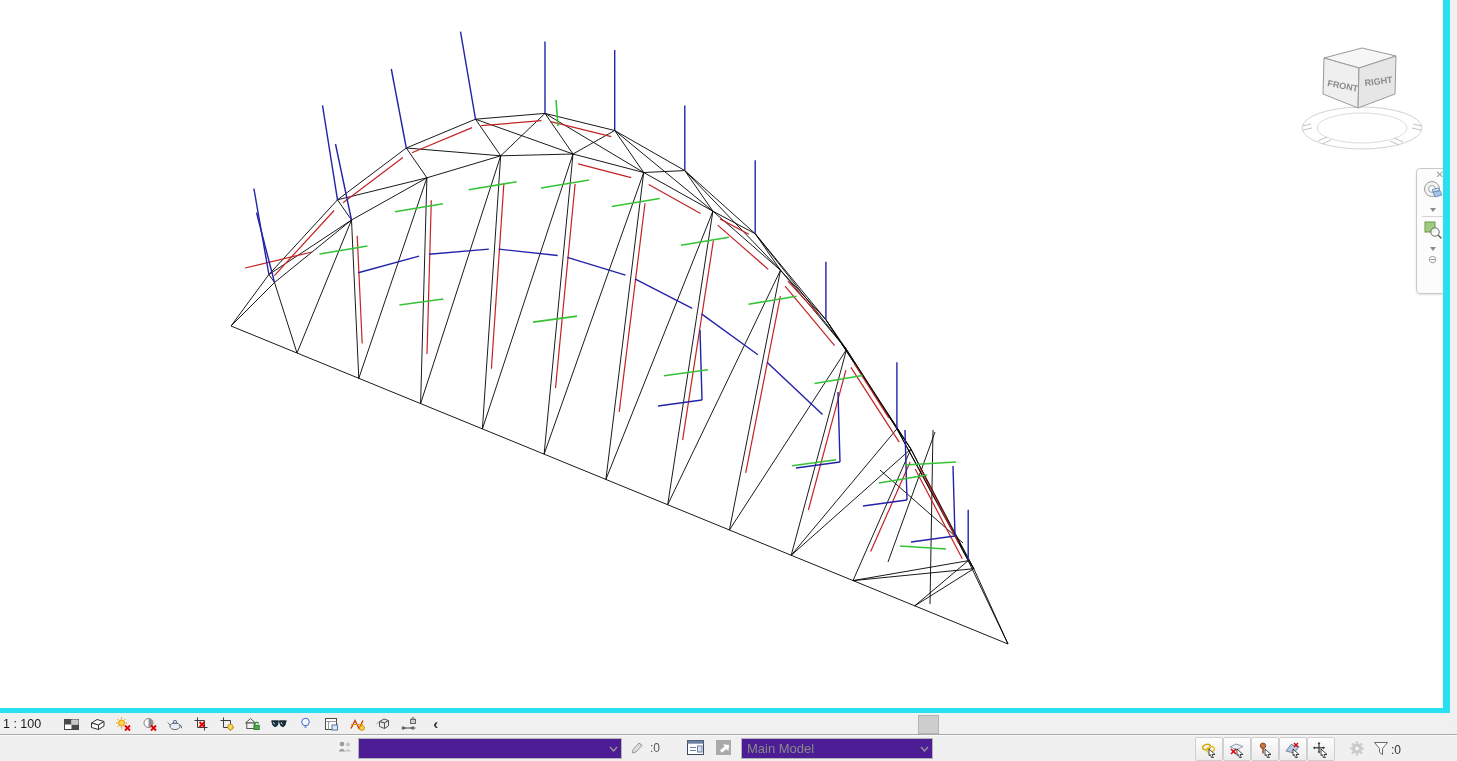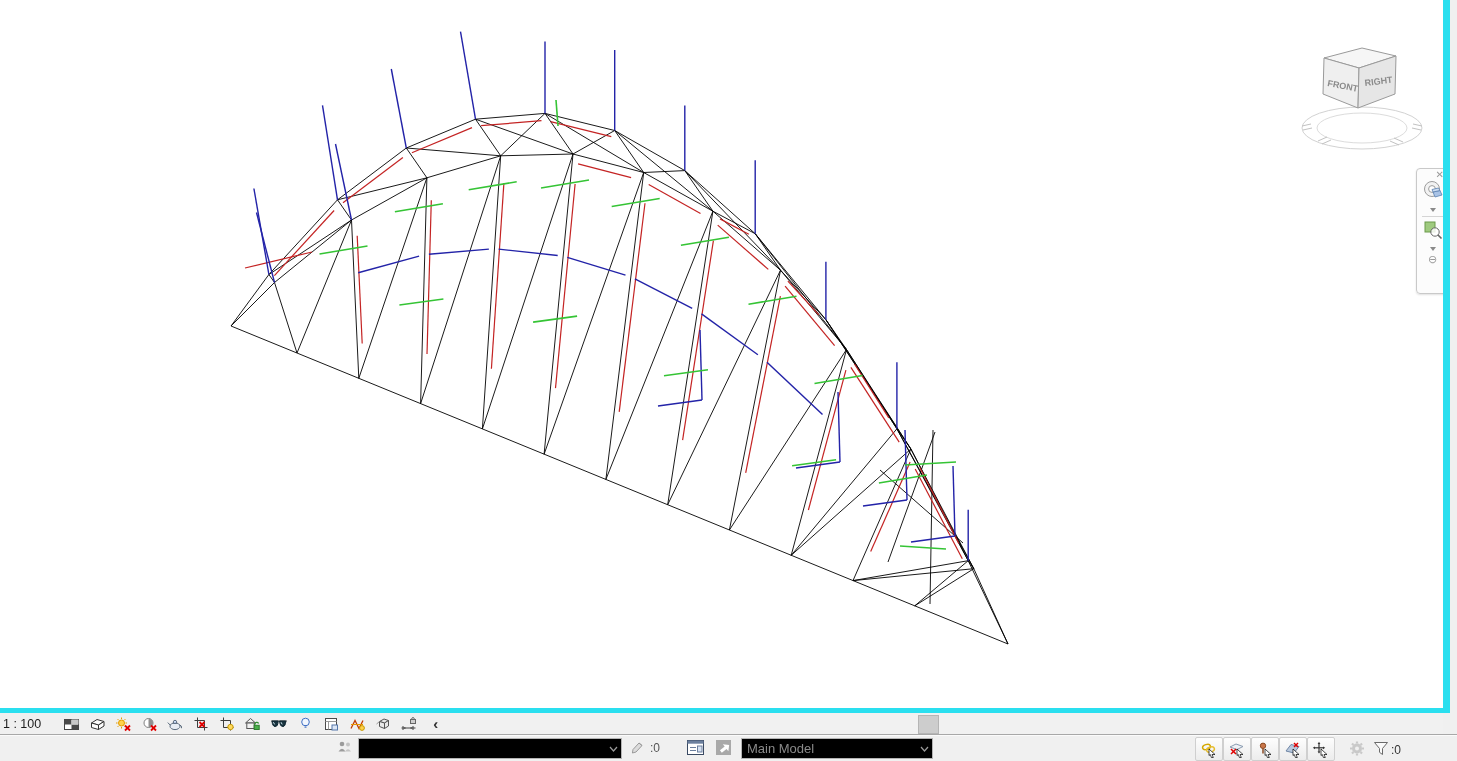--- a/index.html
+++ b/index.html
@@ -22,21 +22,21 @@
   .vcb-btn{width:20px;height:18px;display:flex;align-items:center;justify-content:center;flex:0 0 auto;}
   .vcb-btn svg{display:block;}
   #vcb-collapse{font-size:15px;font-weight:bold;color:#333;margin-left:8px;line-height:16px;}
   #hscroll{left:440px;top:713px;width:1003px;height:21px;background:#f1f1f1;}
   #hscroll-thumb{left:918px;top:715px;width:19px;height:17px;background:#cdcdcd;border:1px solid #b5b5b5;}
   #bar-divider{left:0;top:734px;width:1457px;height:1px;background:#a8a8a8;}
   #bar-divider2{left:0;top:735px;width:1457px;height:1px;background:#fbfbfb;}
   
   #status-bar{left:0;top:736px;width:1457px;height:25px;background:#f0f0f0;}
   .sb-ic{position:absolute;top:3px;}
-  .combo{position:absolute;top:2px;height:19px;background:#000000;border:1px solid #b4b4b4;
+  .combo{position:absolute;top:2px;height:19px;background:#4c1d95;border:1px solid #b4b4b4;
          display:flex;align-items:center;}
   .combo .val{flex:1;font-size:13px;color:#8a8a8a;padding-left:5px;white-space:nowrap;overflow:hidden;}
   .combo .chev{width:16px;height:100%;display:flex;align-items:center;justify-content:center;}
   .count{position:absolute;top:5px;font-size:12px;color:#333;}
   .tog{position:absolute;top:1px;width:26px;height:22px;border:1px solid #cfcfcf;border-radius:2px;
        background:linear-gradient(#fdfdfd,#ececec);display:flex;align-items:center;justify-content:center;}
   
   #viewcube{left:1296px;top:42px;width:146px;height:112px;}
   
   #navbar{left:1416px;top:168px;width:31px;height:124px;background:rgba(252,252,252,.95);

